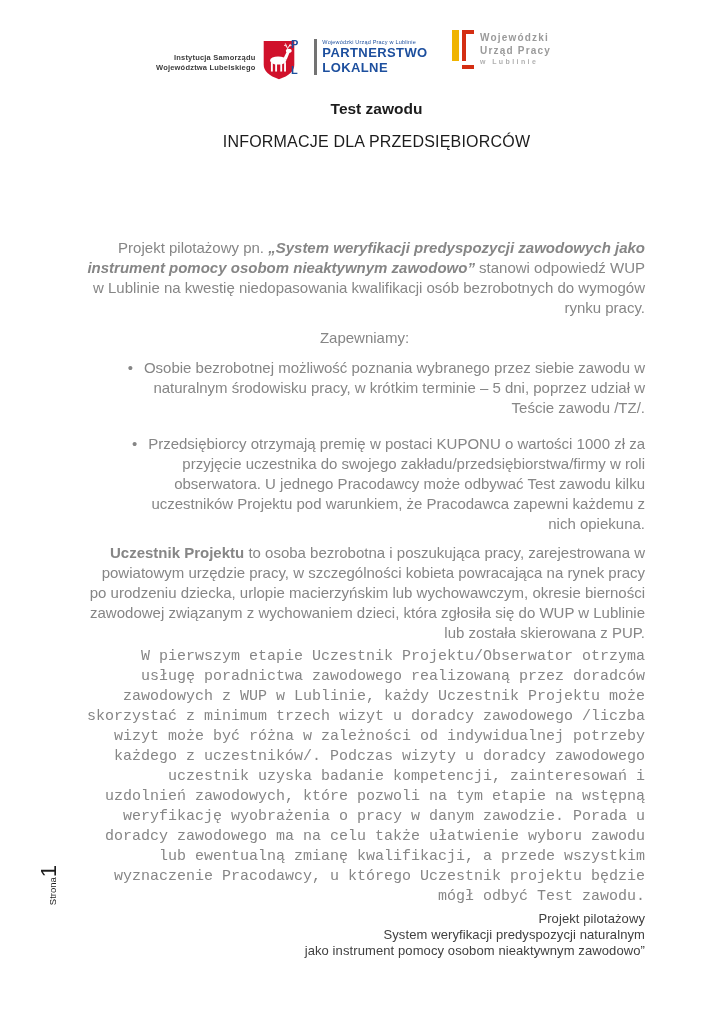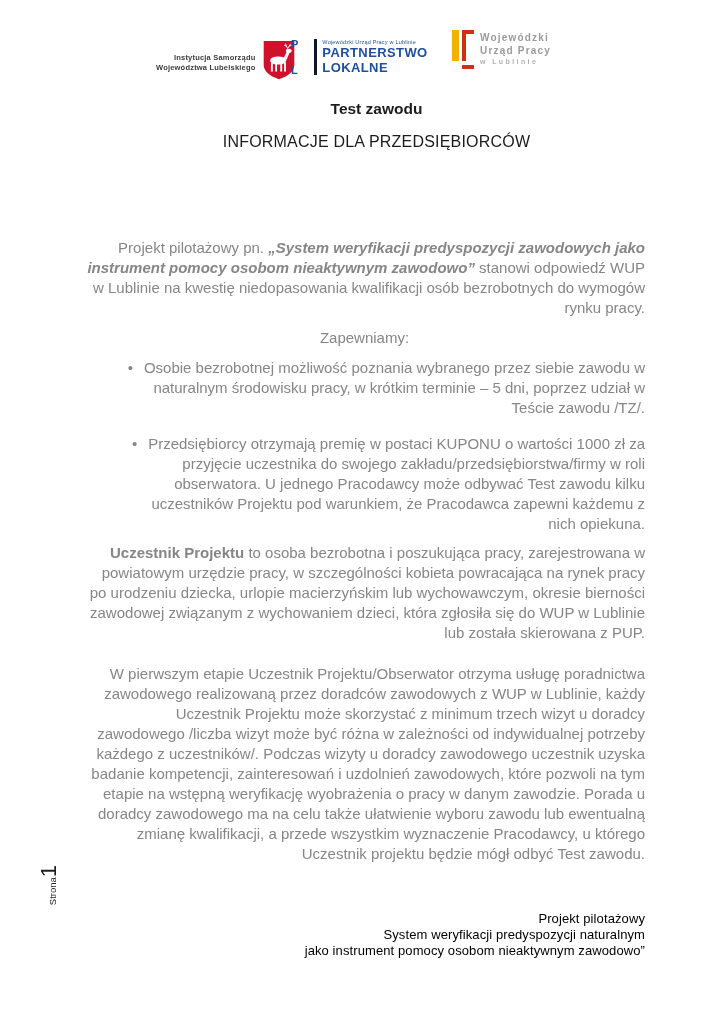--- a/index.html
+++ b/index.html
@@ -18,21 +18,21 @@
   .logo-institution .txt {
     text-align: right; font-size: 7.5px; line-height: 9.5px;
     color: #3c3c3c; font-weight: bold; letter-spacing: .2px;
   }
   .logo-partnership { left: 291px; top: 38px; }
   .pl-letters {
     display: flex; flex-direction: column; justify-content: space-between;
     height: 38px; margin-right: 16px;
     color: #1d4f9e; font-weight: bold; font-size: 11px;
   }
-  .pl-block { border-left: 3px solid #0f172a; padding-left: 5px; }
+  .pl-block { border-left: 3px solid #737373; padding-left: 5px; }
   .pl-small { font-size: 5.5px; color: #1d4f9e; letter-spacing: .2px; margin-bottom: 1px; }
   .pl-name { font-size: 13px; font-weight: bold; color: #1d4f9e; letter-spacing: .4px; line-height: 14.5px; }
 
   .logo-wup { left: 452px; top: 30px; gap: 6px; align-items: flex-start; }
   .wup-txt { padding-top: 2px; }
   .wup-line1, .wup-line2 {
     font-size: 10px; font-weight: bold; color: #9a9a9a;
     letter-spacing: 1.2px; line-height: 12.5px;
   }
   .wup-line3 { font-size: 7px; color: #b0b0b0; letter-spacing: 2.4px; line-height: 10px; font-weight: bold; }
@@ -50,34 +50,34 @@
   }
   .content p { text-indent: 25px; }
   .emph { font-weight: bold; font-style: italic; }
   .bold { font-weight: bold; margin-top: 30px; }
   .list-intro { text-align: center; margin-top: 10px; text-indent: 0 !important; }
   .bullets { margin-top: 10px; list-style: none; }
   .bullets li { margin-left: 40px; text-align: right; }
   .bullets li + li { margin-top: 16px; }
   .bullet-mark { margin-right: 11px; }
   .para-2 { margin-top: 9px; }
-  .para-3 { margin-top: 21px; }
+  .para-3 { margin-top: 4px; font-family: Liberation Mono, monospace; }
 
   
   .page-num {
     position: absolute; left: 8px; top: 873px; width: 80px; height: 24px;
     transform: rotate(-90deg); transform-origin: center;
     text-align: center; color: #1c1c1c; white-space: nowrap;
   }
   .pn-label { font-size: 9.5px; }
   .pn-num { font-size: 22px; font-weight: normal; }
 
   .footer-project {
     position: absolute; right: 79px; top: 911px;
-    text-align: right; color: #000000;
+    text-align: right; color: #404040;
     font-size: 13px; line-height: 15.8px; letter-spacing: .1px;
   }
 
   
   .wup-icon { display: flex; gap: 3px; }
   .wup-icon .ybar { width: 7px; height: 31px; background: #f0b400; }
   .wup-icon .rbracket { position: relative; width: 12px; height: 31px; }
   .wup-icon .rbracket::before {
     content: ""; position: absolute; left: 0; top: 0; width: 4px; height: 31px; background: #d42e12;
   }

